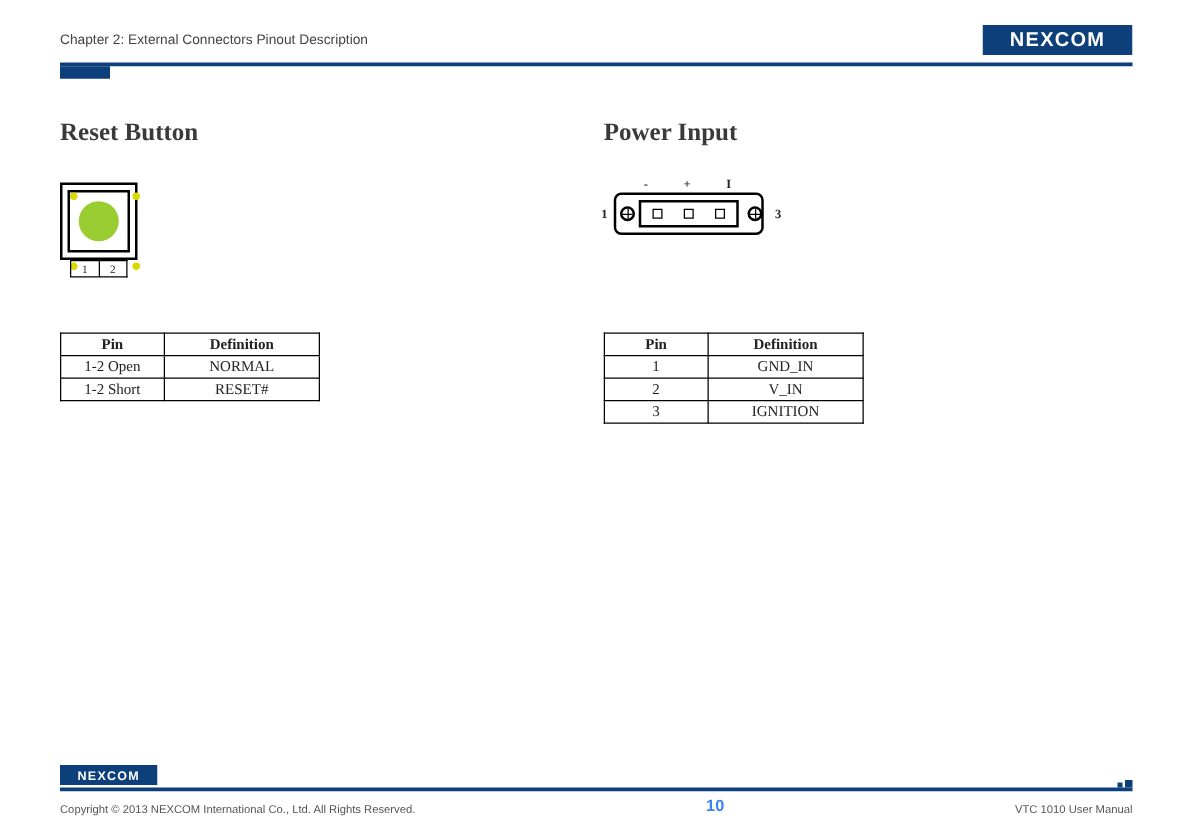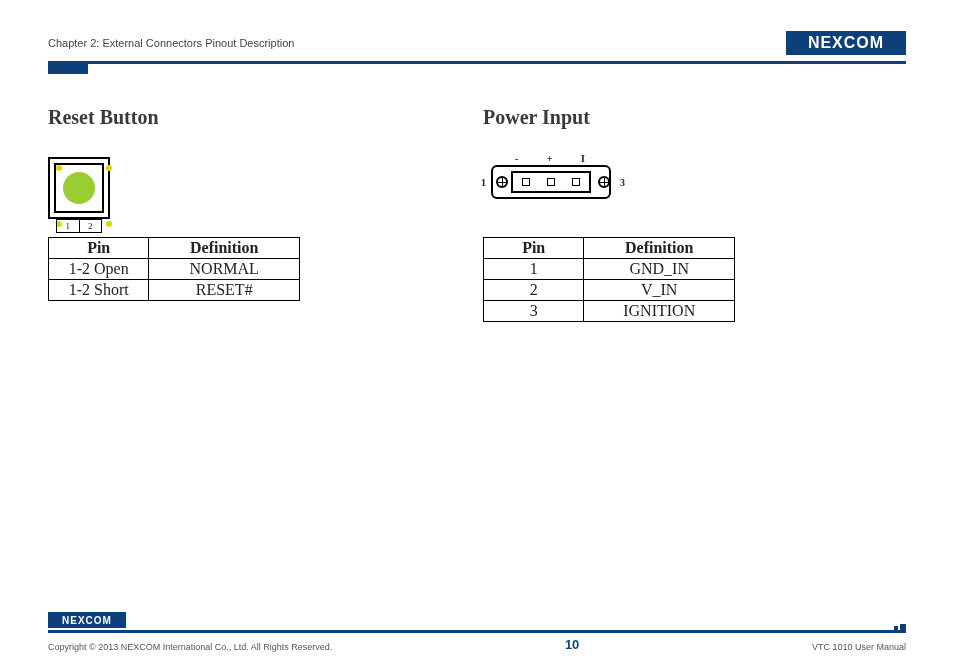--- a/index.html
+++ b/index.html
@@ -5,21 +5,21 @@
   * { box-sizing: border-box; margin: 0; padding: 0; }
   body {
     font-family: Arial, Helvetica, sans-serif;
     width: 954px;
     height: 672px;
     background: #fff;
     position: relative;
     color: #222;
   }
   .page {
-    padding: 31px 48px 0 48px;
+    padding: 20px 48px 0 48px;
   }
   .header-row {
     display: flex;
     justify-content: space-between;
     align-items: center;
     padding-bottom: 4px;
   }
   .chapter-title {
     font-size: 11px;
     color: #444;
@@ -143,23 +143,24 @@
   .screw::before, .screw::after {
     content:""; position:absolute; background:#000;
   }
   .screw::before { left:4px; top:0; width:1px; height:8px; }
   .screw::after  { left:0; top:4px; width:8px; height:1px; }
   .screw.l { left:13px; top:19px; }
   .screw.r { right:13px; top:19px; }
 
   
   .pin-table {
-    width:252px;
+    margin-top:40px;
+    width:208px;
     border-collapse:collapse;
-    font-size:16px;
+    font-size:12px;
   }
   .pin-table th, .pin-table td {
     border:1px solid #000;
     padding:1px 6px;
     text-align:center;
     font-weight:normal;
   }
   .pin-table th {
     font-weight:bold;
   }
@@ -182,21 +183,21 @@
   }
   .footer-bumps .b2 {
     position:absolute; right:8px; bottom:0; width:4px; height:4px; background:#0d3f7a;
   }
   .footer-row {
     display:flex; justify-content:space-between; align-items:flex-end;
     margin-top:4px;
     font-size:9px; color:#555;
   }
   .footer-center {
-    font-size:13px; font-weight:bold; color:#0c4a6e;
+    font-size:13px; font-weight:bold; color:#3b82f6;
   }
   .logo-bottom { margin-bottom:2px; }
 </style>
 </head>
 <body>
 
 <div class="page">
   <div class="header-row">
     <div class="chapter-title">Chapter 2: External Connectors Pinout Description</div>
     <div class="logo-top">

